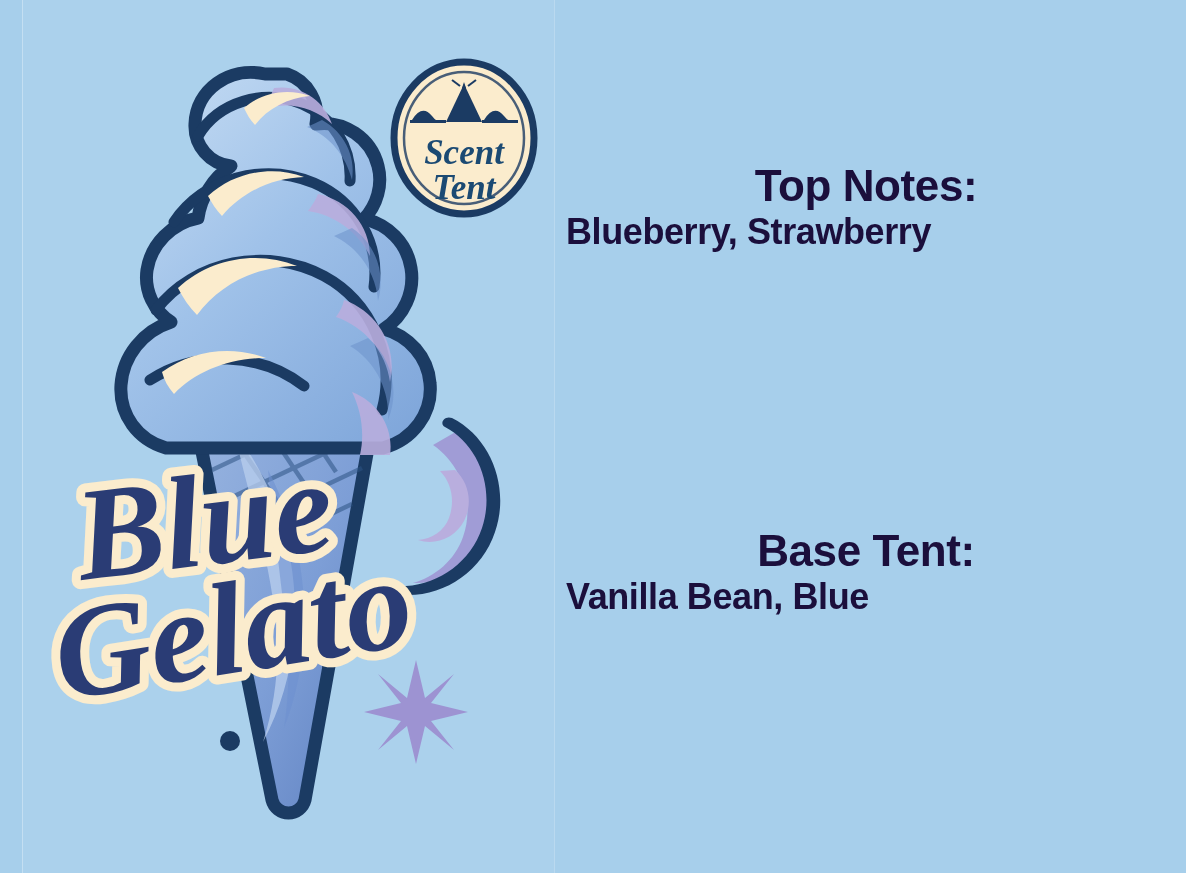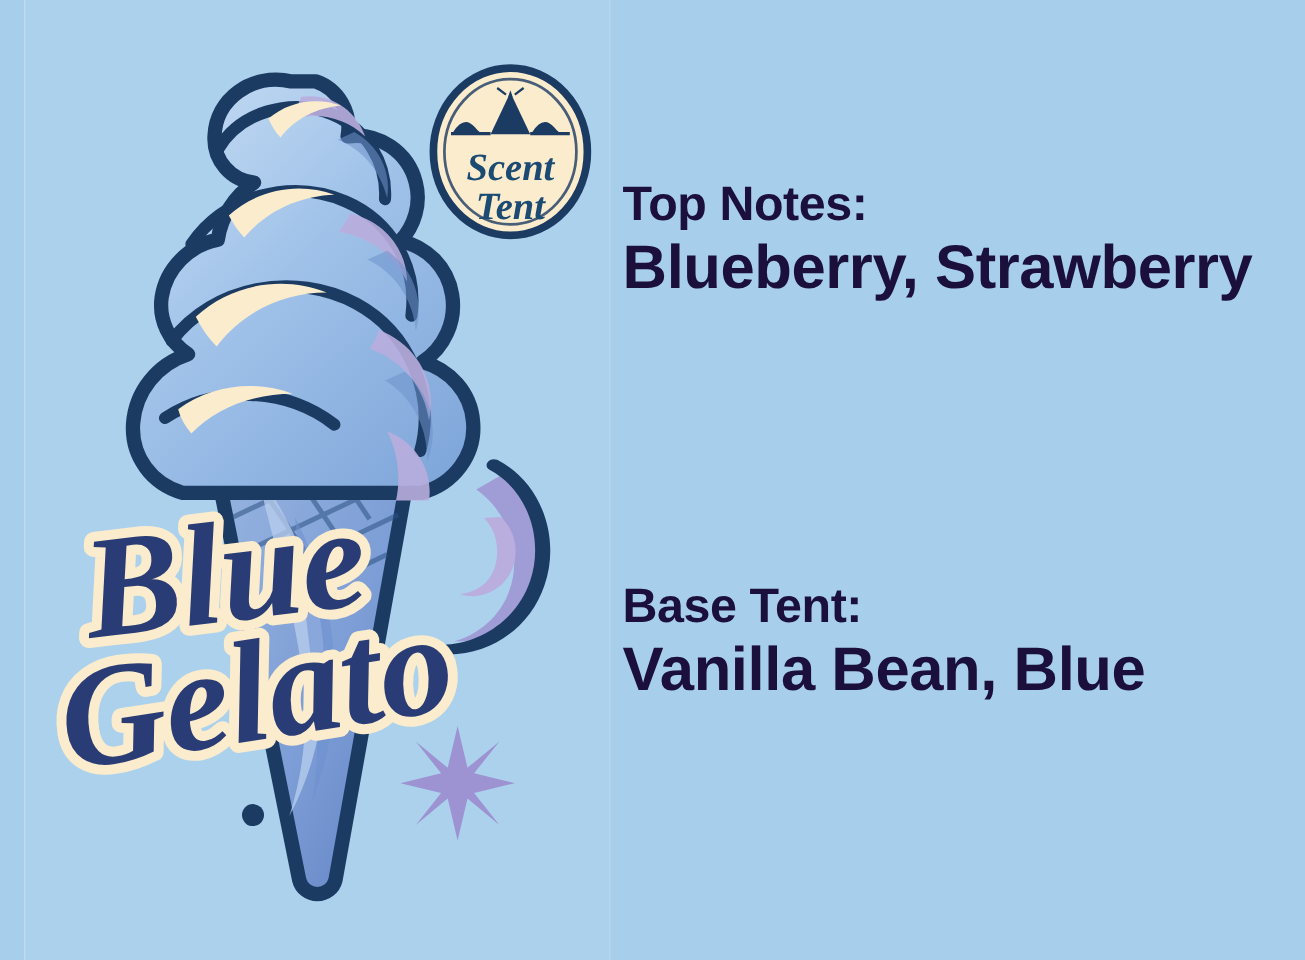--- a/index.html
+++ b/index.html
@@ -65,24 +65,25 @@
   .notes-group.g1 { top: 342px; }
   .notes-group.g2 { top: 525px; }
 
   .note-heading {
     color: #1b0f3c;
     font-size: 44px;
     font-weight: bold;
     line-height: 1.16;
     letter-spacing: -0.4px;
     white-space: nowrap;
+    text-align: center;
   }
   .note-values {
     color: #1b0f3c;
-    font-size: 56px;
+    font-size: 36px;
     font-weight: bold;
     line-height: 1.16;
     letter-spacing: -0.4px;
     white-space: nowrap;
   }
 </style>
 </head>
 <body>
 
 <div class="product-card">

